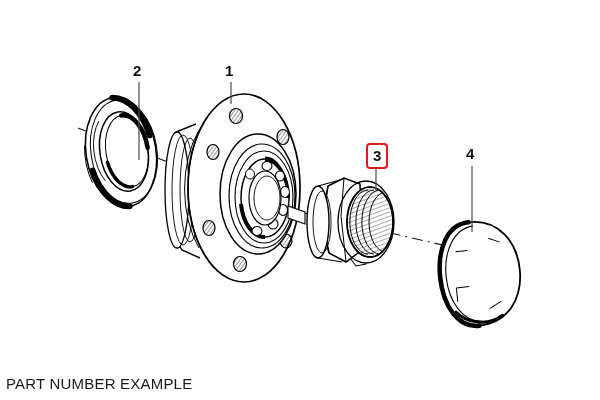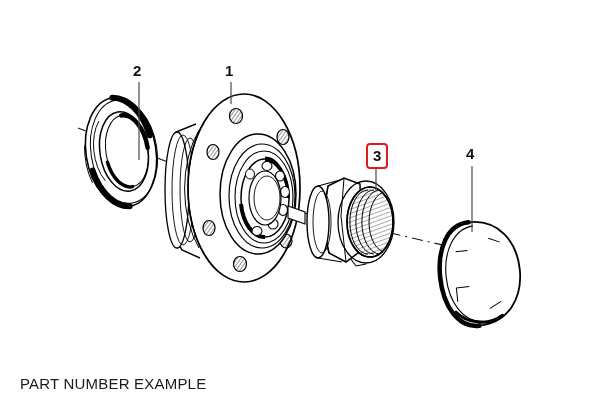--- a/index.html
+++ b/index.html
@@ -51,21 +51,21 @@
     border: 2px solid #e01b1b;
     border-radius: 4px;
     padding: 3px 5px 4px 5px;
     background: #ffffff;
     box-sizing: border-box;
   }
 
   
   #caption {
     position: absolute;
-    left: 20px;
+    left: 6px;
     top: 375px;
     font-family: "Liberation Sans", sans-serif;
     font-size: 15px;
     letter-spacing: 0.2px;
     color: #1a1a1a;
     white-space: nowrap;
   }
 </style>
 </head>
 <body>

